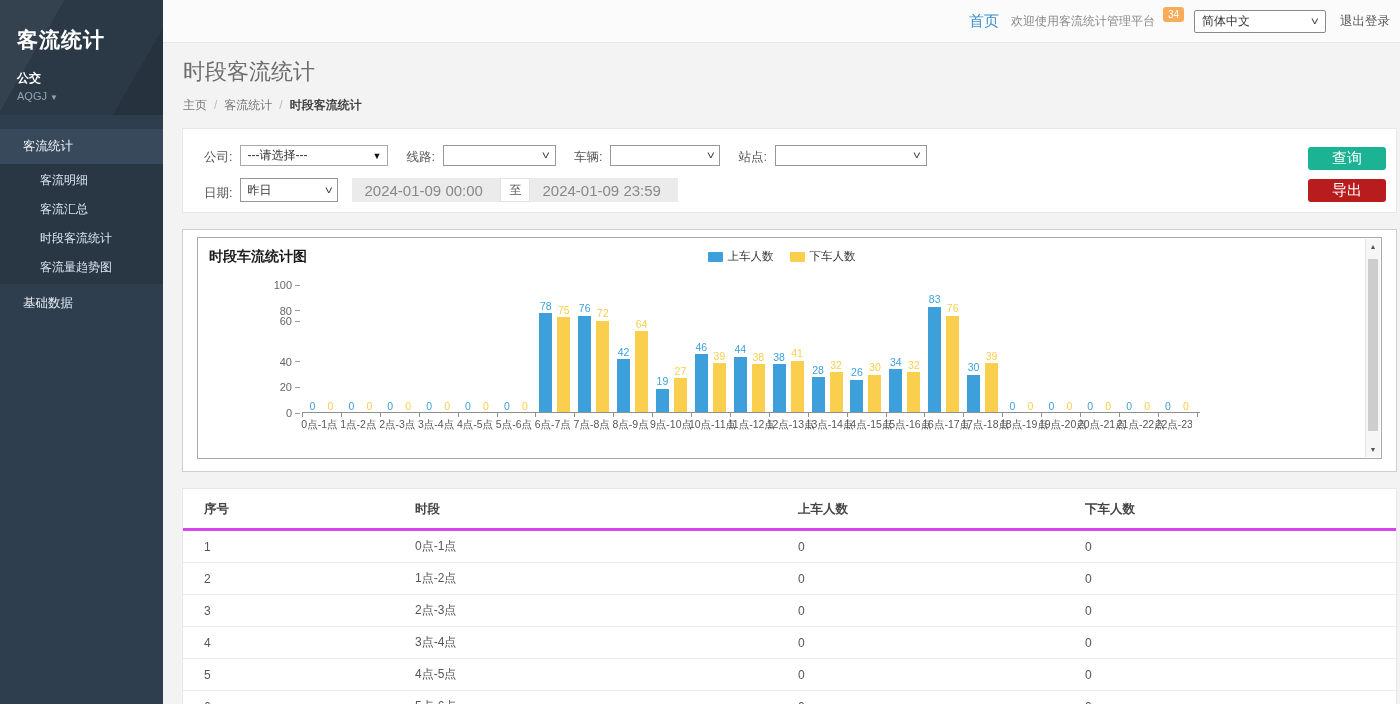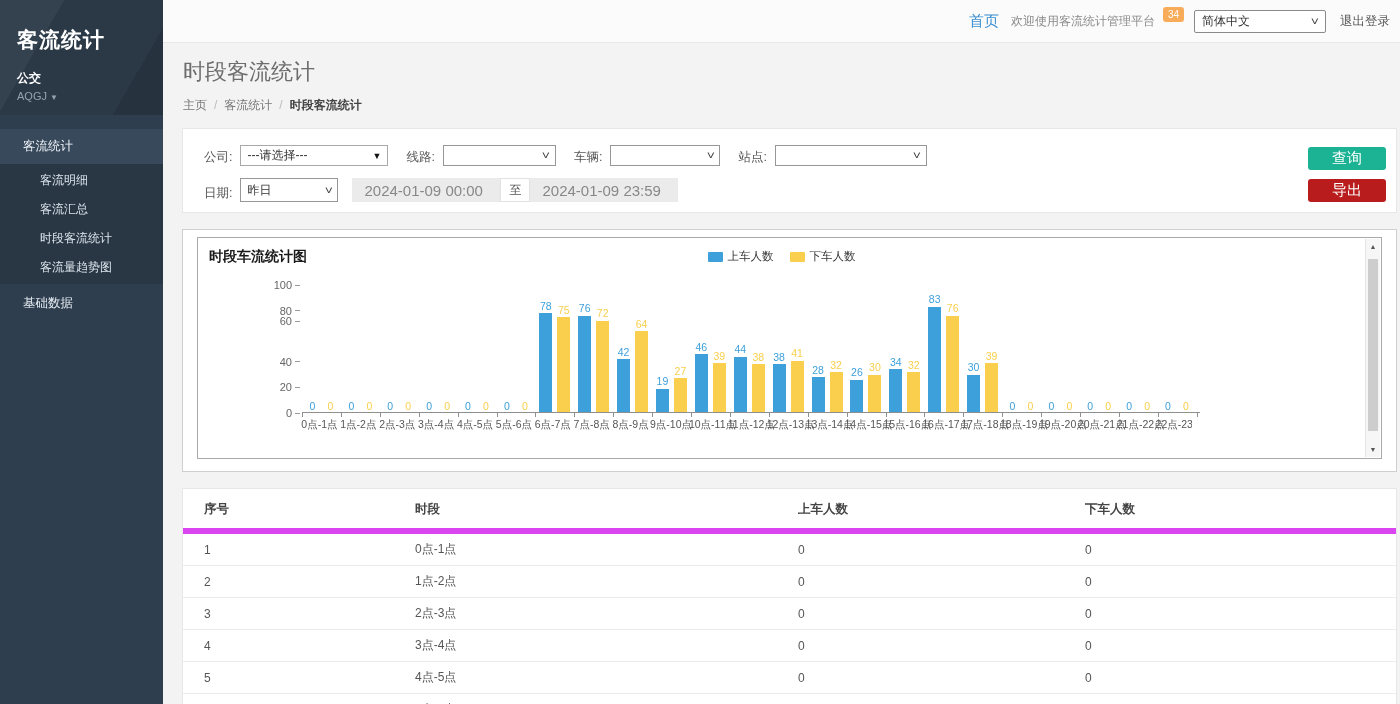--- a/index.html
+++ b/index.html
@@ -103,21 +103,21 @@
   .vscroll .arrow { position:absolute; left:0; width:100%; text-align:center;
     font-size:7px; color:#555; }
   .vscroll .up { top:4px; } .vscroll .down { bottom:4px; }
   .vscroll .thumb { position:absolute; left:2px; right:2px; top:20px; bottom:26px;
     background:#cdcdcd; }
 
   
   .table-card { margin-top:16px; min-height:218px; padding-top:2px; }
   table { width:100%; border-collapse:collapse; }
   th { text-align:left; font-size:12.5px; color:#444; font-weight:bold;
-    padding:10px 0 10px 0; border-bottom:6px solid #d946ef; }
+    padding:10px 0 10px 0; border-bottom:3px solid #d946ef; }
   td { font-size:12px; color:#555; padding:7px 0; border-bottom:1px solid #ececec; }
   th:first-child, td:first-child { padding-left:21px; }
   col.c1 { width:232px; } col.c2 { width:383px; } col.c3 { width:287px; }
 </style>
 </head>
 <body>
 
 <div class="sidebar">
   <div class="side-top">
     <div class="logo">客流统计</div>

